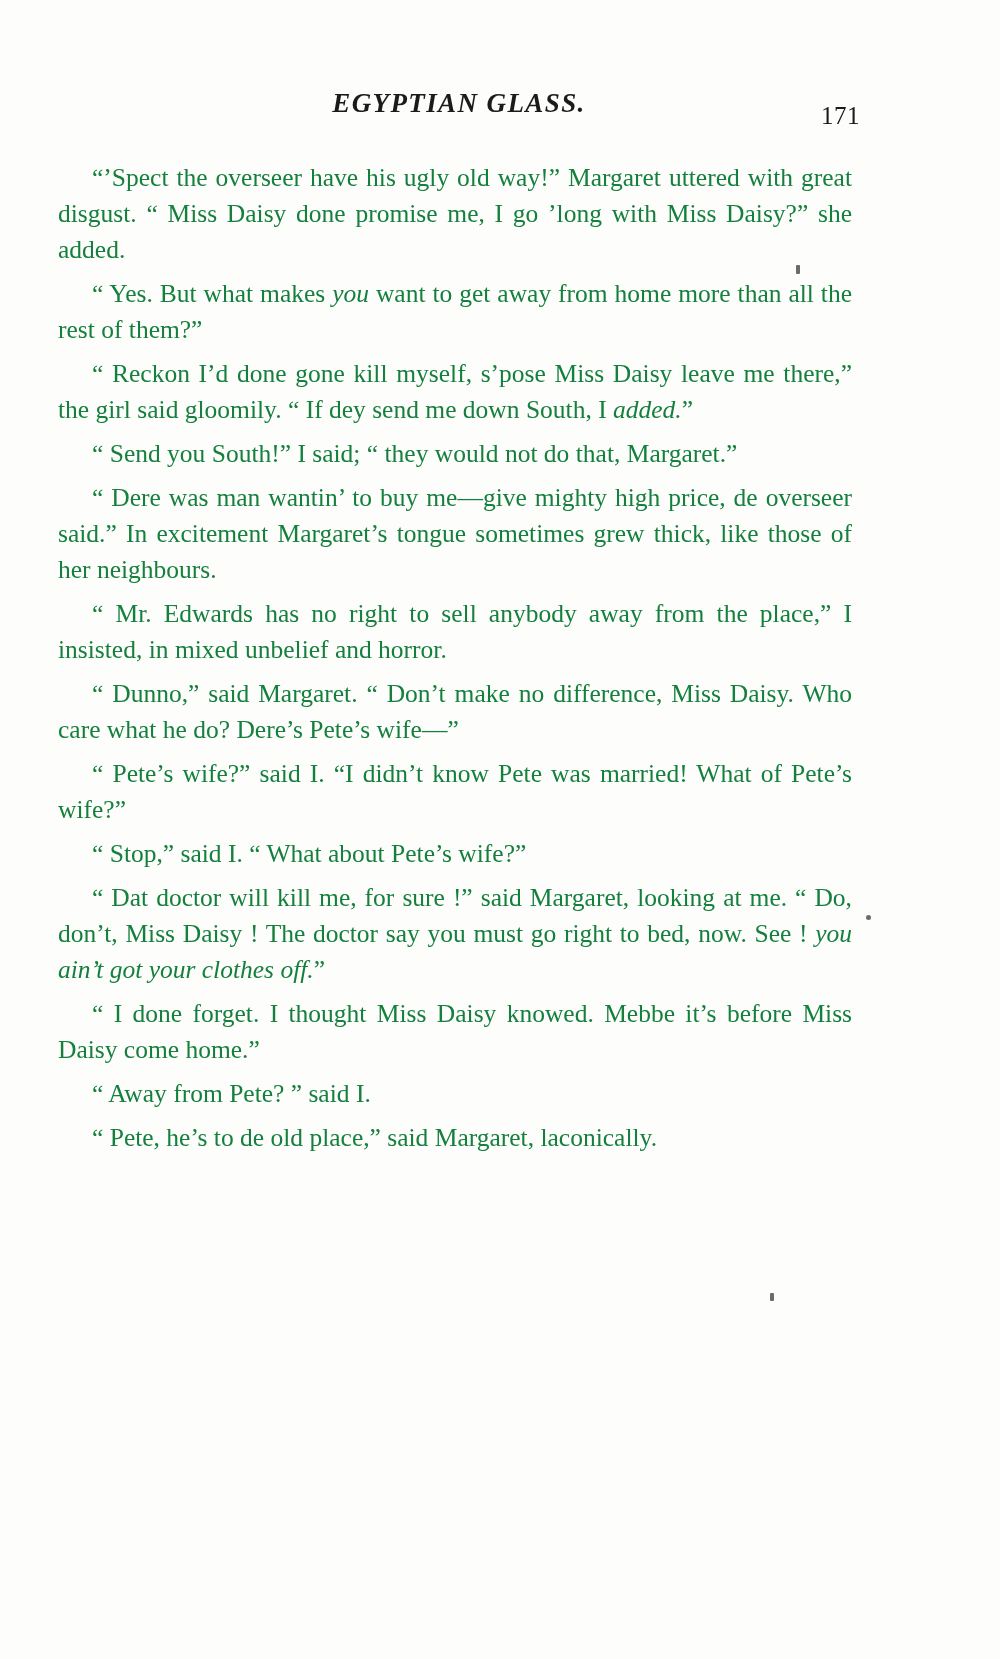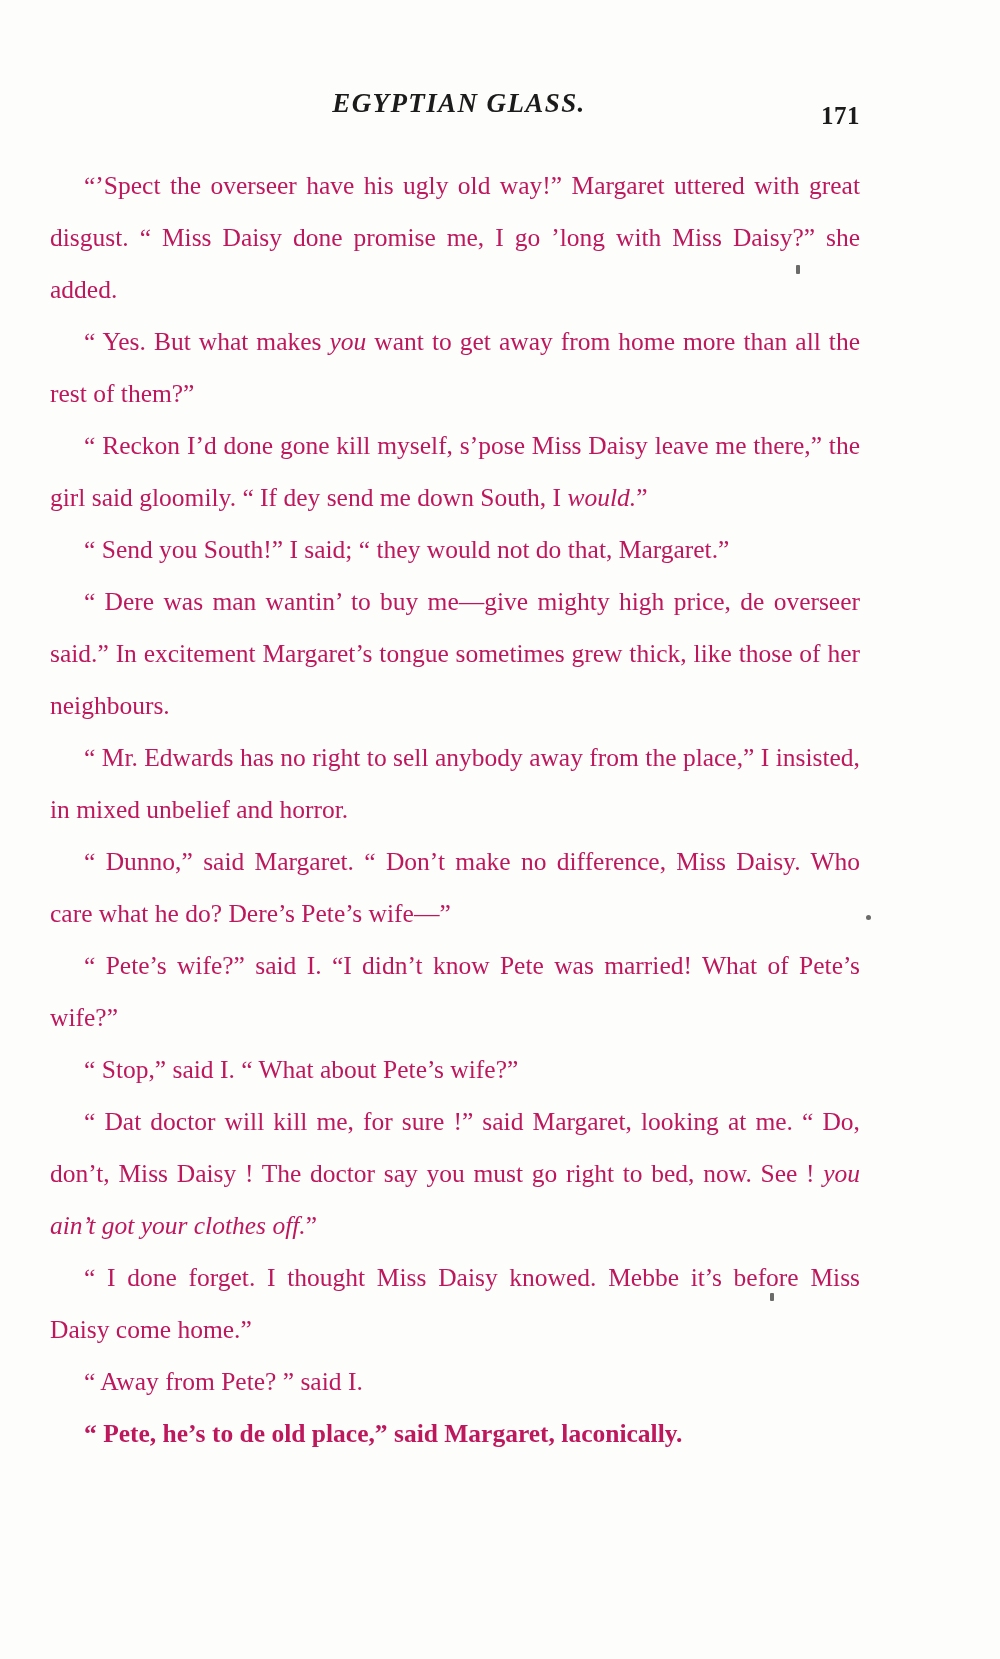--- a/index.html
+++ b/index.html
@@ -37,39 +37,38 @@
     letter-spacing: 1.4px;
     color: #1b1b1b;
     text-align: center;
     margin-left: 8px;
   }
   .folio {
     position: absolute;
     right: 0;
     bottom: 4px;
     font-family: "Liberation Serif", serif;
-    font-weight: bold;
+    font-weight: normal;
     font-size: 25px;
     letter-spacing: 0.5px;
     color: #1b1b1b;
   }
   .body-text p {
     font-family: "Liberation Serif", serif;
     font-size: 25.5px;
-    line-height: 52px;
-    color: #be185d;
-    margin: 0;
+    line-height: 36px;
+    color: #15803d;
+    margin: 8px;
     text-align: justify;
     text-indent: 34px;
     -webkit-hyphens: none;
     hyphens: none;
   }
   .body-text p:last-child {
     text-align: left;
-    font-weight: bold;
   }
   .body-text i {
     font-style: italic;
   }
   .ink-speck {
     position: absolute;
     background: #3a3a3a;
     border-radius: 50%;
     opacity: 0.75;
   }
@@ -82,21 +81,21 @@
   <div class="page-inner">
 
     <div class="header">
       <div class="running-title">EGYPTIAN GLASS.</div>
       <div class="folio">171</div>
     </div>
 
     <div class="body-text">
         <p>“’Spect the overseer have his ugly old way!” Margaret uttered with great disgust. “ Miss Daisy done promise me, I go ’long with Miss Daisy?” she added.</p>
         <p>“ Yes. But what makes <i>you</i> want to get away from home more than all the rest of them?”</p>
-        <p>“ Reckon I’d done gone kill myself, s’pose Miss Daisy leave me there,” the girl said gloomily. “ If dey send me down South, I <i>would.</i>”</p>
+        <p>“ Reckon I’d done gone kill myself, s’pose Miss Daisy leave me there,” the girl said gloomily. “ If dey send me down South, I <i>added.</i>”</p>
         <p>“ Send you South!” I said; “ they would not do that, Margaret.”</p>
         <p>“ Dere was man wantin’ to buy me—give mighty high price, de overseer said.” In excitement Margaret’s tongue sometimes grew thick, like those of her neighbours.</p>
         <p>“ Mr. Edwards has no right to sell anybody away from the place,” I insisted, in mixed unbelief and horror.</p>
         <p>“ Dunno,” said Margaret. “ Don’t make no difference, Miss Daisy. Who care what he do? Dere’s Pete’s wife—”</p>
         <p>“ Pete’s wife?” said I. “I didn’t know Pete was married! What of Pete’s wife?”</p>
         <p>“ Stop,” said I. “ What about Pete’s wife?”</p>
         <p>“ Dat doctor will kill me, for sure !” said Margaret, looking at me. “ Do, don’t, Miss Daisy ! The doctor say you must go right to bed, now. See ! <i>you ain’t got your clothes off.</i>”</p>
         <p>“ I done forget. I thought Miss Daisy knowed. Mebbe it’s before Miss Daisy come home.”</p>
         <p>“ Away from Pete? ” said I.</p>
         <p>“ Pete, he’s to de old place,” said Margaret, laconically.</p>

